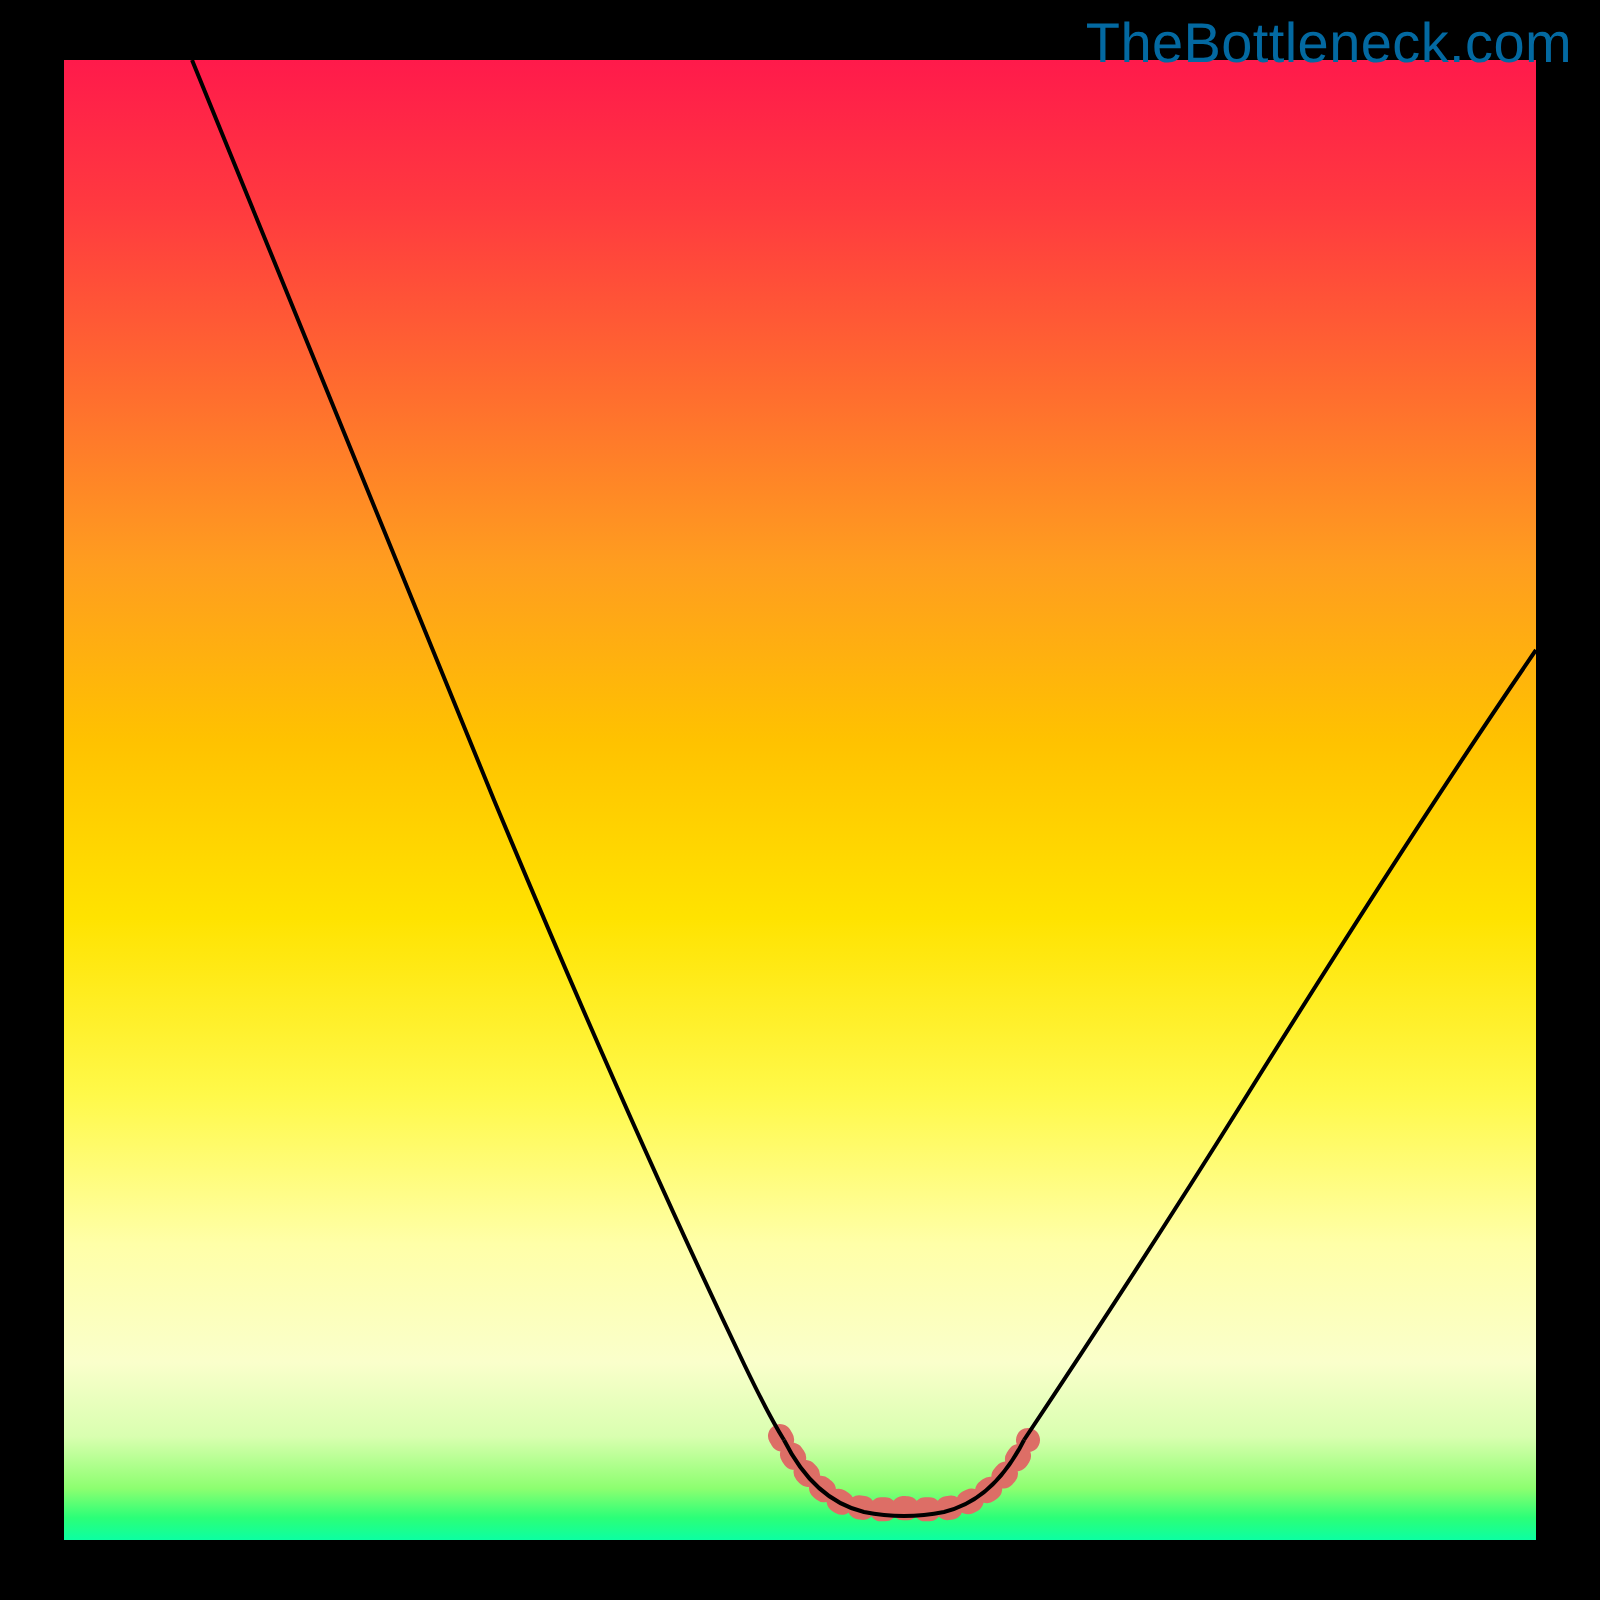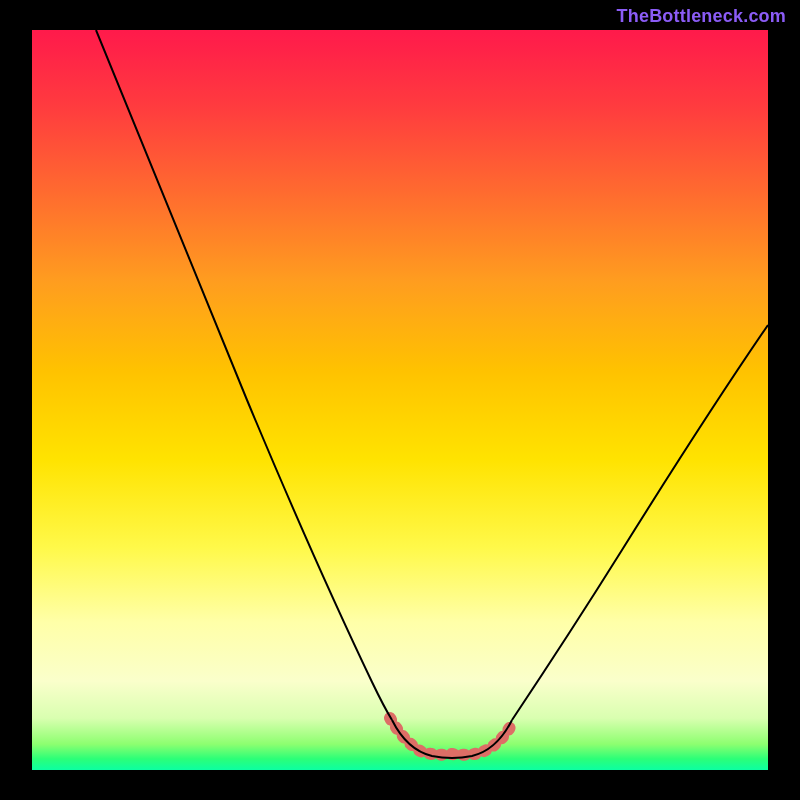--- a/index.html
+++ b/index.html
@@ -8,23 +8,23 @@
     width: 800px;
     height: 800px;
     background: #000;
     position: relative;
     font-family: Arial, sans-serif;
   }
   .watermark {
     position: absolute;
     top: 6px;
     right: 14px;
-    color: #8b5cf6;
-    font-size: 18px;
-    font-weight: bold;
+    color: #0369a1;
+    font-size: 28px;
+    font-weight: normal;
     letter-spacing: 0.2px;
     z-index: 10;
   }
   .plot-area {
     position: absolute;
     left: 32px;
     top: 30px;
     width: 736px;
     height: 740px;
     overflow: hidden;

